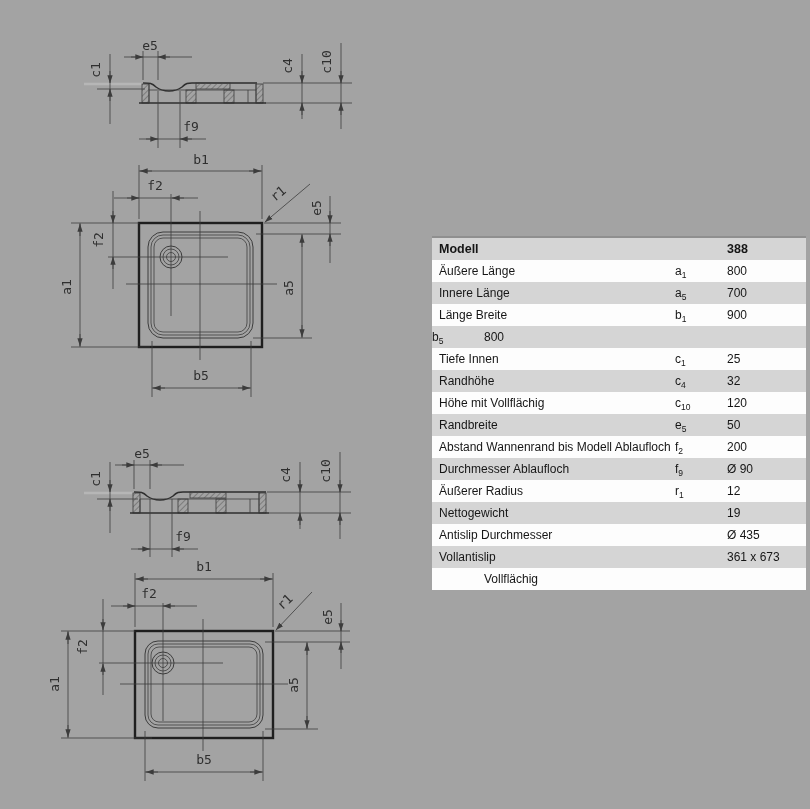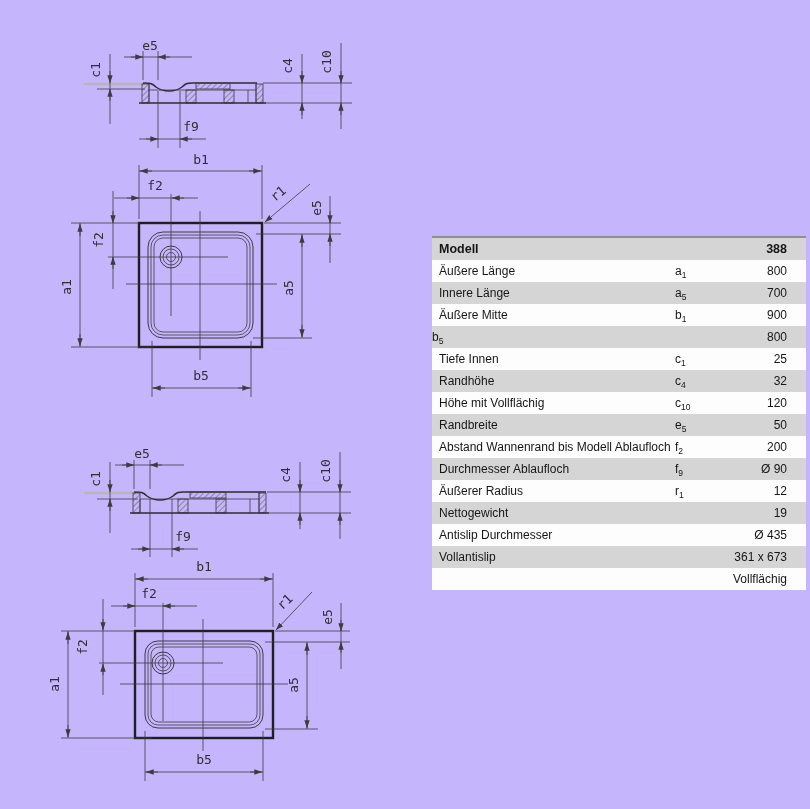--- a/index.html
+++ b/index.html
@@ -1,38 +1,38 @@
 <!DOCTYPE html>
 <html><head>
 <meta charset="utf-8">
 <style>
   html,body{margin:0;padding:0;}
   body{font-family:"Liberation Sans",sans-serif;background:#f4f4f4;}
-  #stage{position:relative;width:810px;height:809px;background:#c4b5fd;overflow:hidden;}
+  #stage{position:relative;width:810px;height:809px;background:#a3a3a3;overflow:hidden;}
   #drawing{position:absolute;left:0;top:0;}
 
   
   .th{stroke:#3c3c3c;stroke-width:0.8;fill:none;}
   .ln{stroke:#3c3c3c;stroke-width:1;fill:none;}
   .bd{stroke:#2e2e2e;stroke-width:1.5;fill:none;}
   .tk{stroke:#1f1f1f;stroke-width:2.4;fill:none;}
   .gy{stroke:#b6b6b6;stroke-width:2.6;fill:none;}
   .ht{fill:url(#hatch);stroke:#3c3c3c;stroke-width:0.8;}
   .dimtext{font:13px "DejaVu Sans Mono",monospace;fill:#2f2f2f;}
 
   
   #spec-table{position:absolute;left:432px;top:236px;width:374px;
     border-top:2px solid #8f8f8f;font-size:12px;color:#161616;}
   .trow{display:flex;height:22px;line-height:22px;white-space:nowrap;}
   .trow.gray{background:#d5d5d5;}
   .trow.white{background:#fdfdfd;}
   .trow.head{font-weight:bold;font-size:12.5px;}
   .c-label{width:243px;padding-left:7px;box-sizing:border-box;overflow:hidden;}
   .c-sym{width:52px;}
-  .c-val{flex:1;text-align:right;padding-right:19px;margin-left:16px;}
+  .c-val{flex:1;padding-right:19px;}
   .sub{font-size:8.5px;vertical-align:-3px;}
 </style>
 </head>
 <body>
 
 <div id="stage">
 
   <svg id="drawing" width="432" height="809" viewBox="0 0 432 809">
     <defs>
       <pattern id="hatch" width="4" height="4" patternUnits="userSpaceOnUse" patternTransform="rotate(45)">
@@ -271,21 +271,21 @@
           <div class="c-label">Äußere Länge</div>
           <div class="c-sym"><span>a</span><span class="sub">1</span></div>
           <div class="c-val">800</div>
         </div>
         <div class="trow gray">
           <div class="c-label">Innere Länge</div>
           <div class="c-sym"><span>a</span><span class="sub">5</span></div>
           <div class="c-val">700</div>
         </div>
         <div class="trow white">
-          <div class="c-label">Äußere Mitte</div>
+          <div class="c-label">Länge Breite</div>
           <div class="c-sym"><span>b</span><span class="sub">1</span></div>
           <div class="c-val">900</div>
         </div>
         <div class="trow gray">
           <div class="c-sym"><span>b</span><span class="sub">5</span></div>
           <div class="c-val">800</div>
         </div>
         <div class="trow white">
           <div class="c-label">Tiefe Innen</div>
           <div class="c-sym"><span>c</span><span class="sub">1</span></div>

